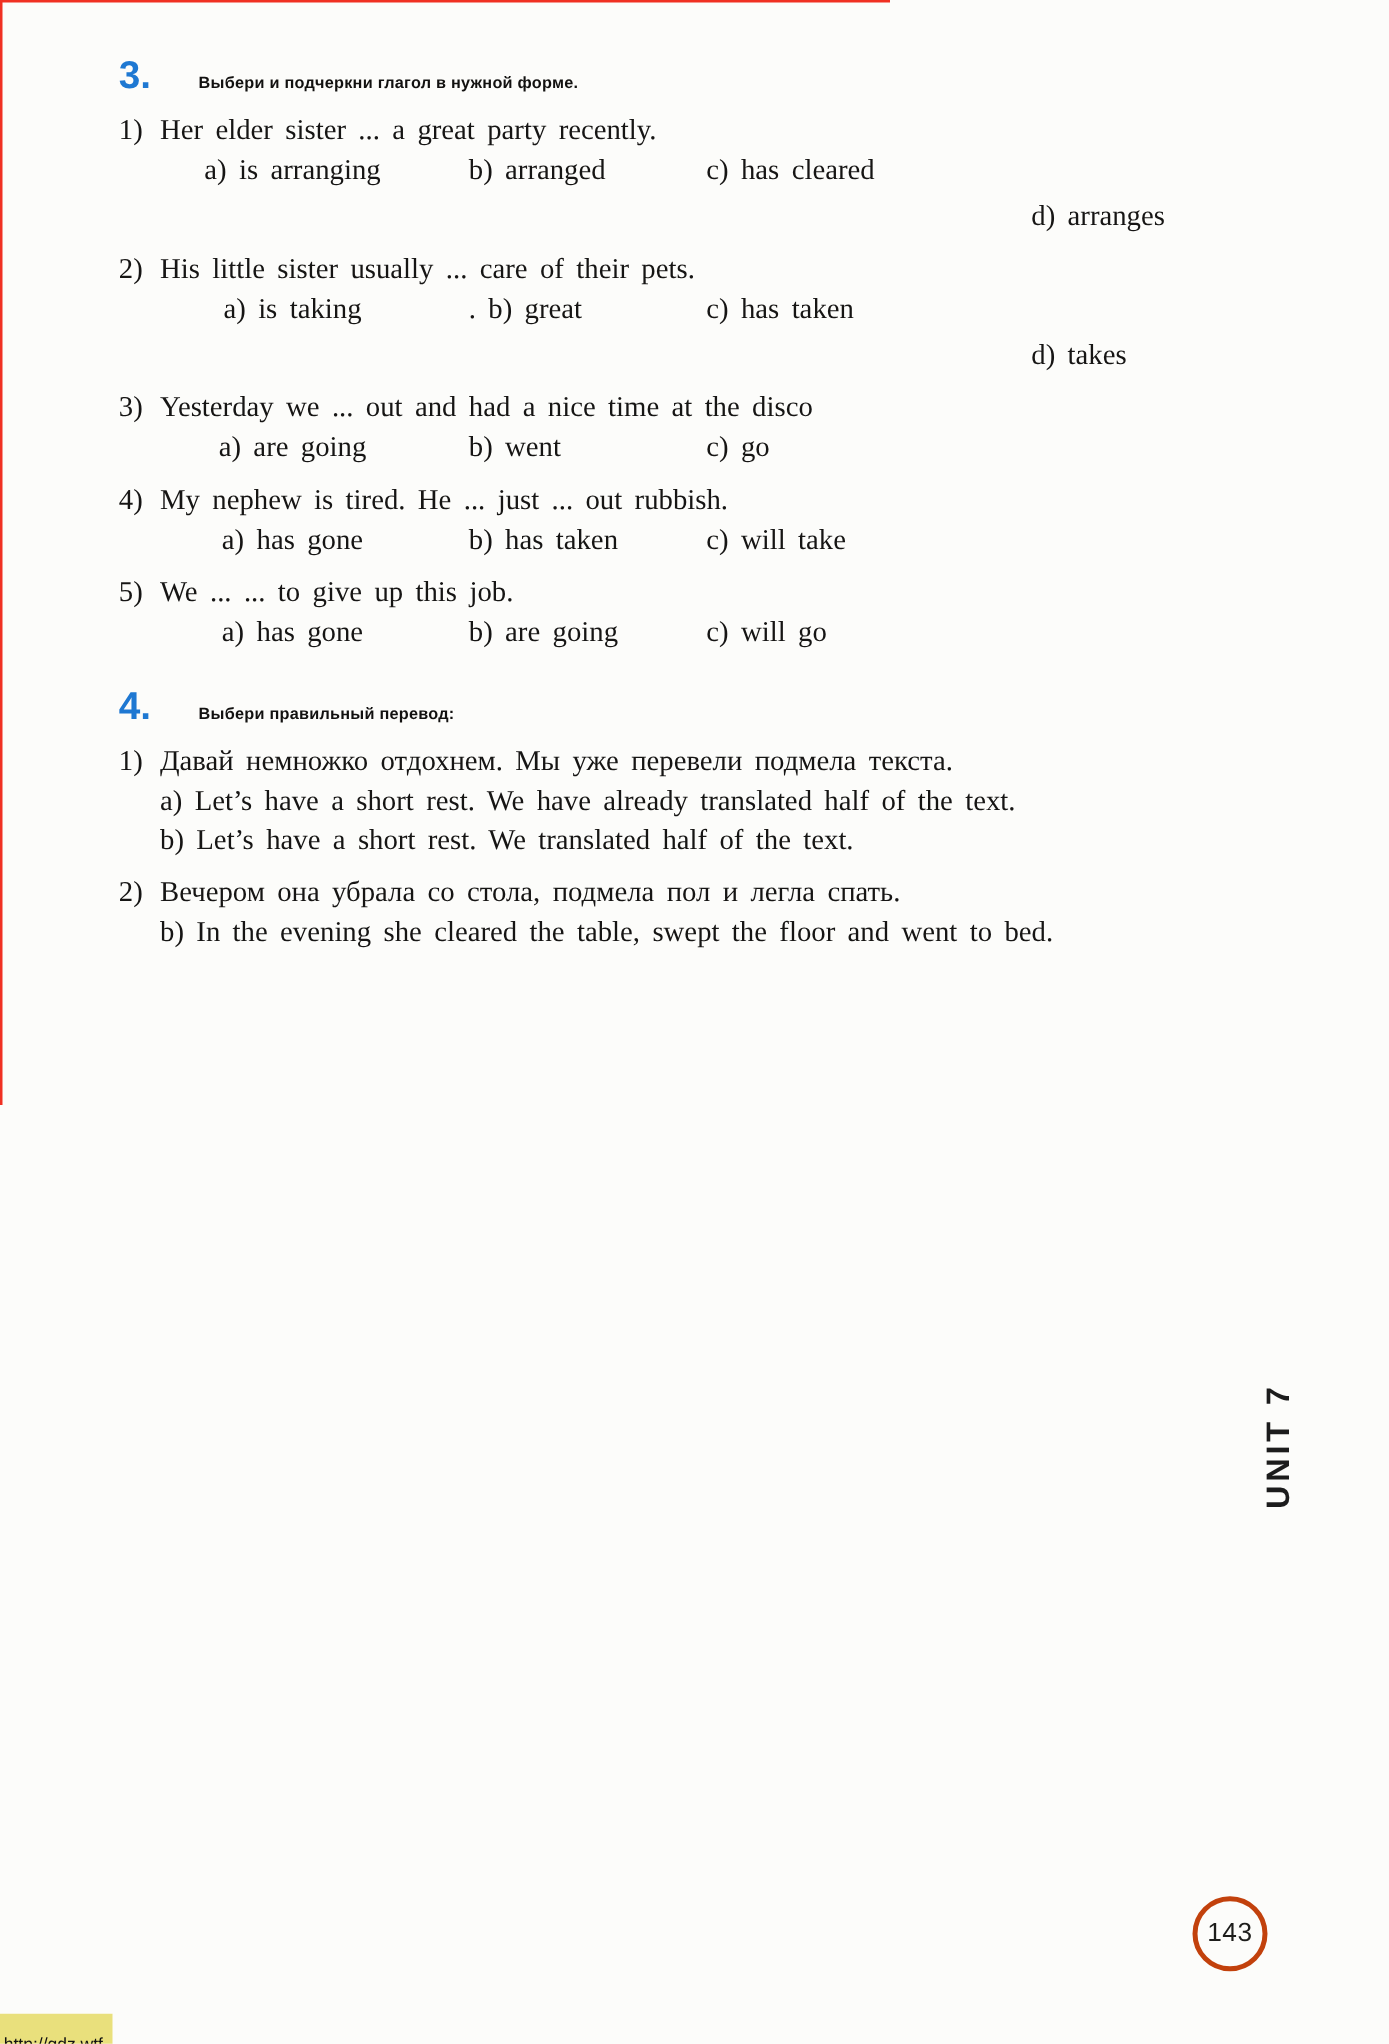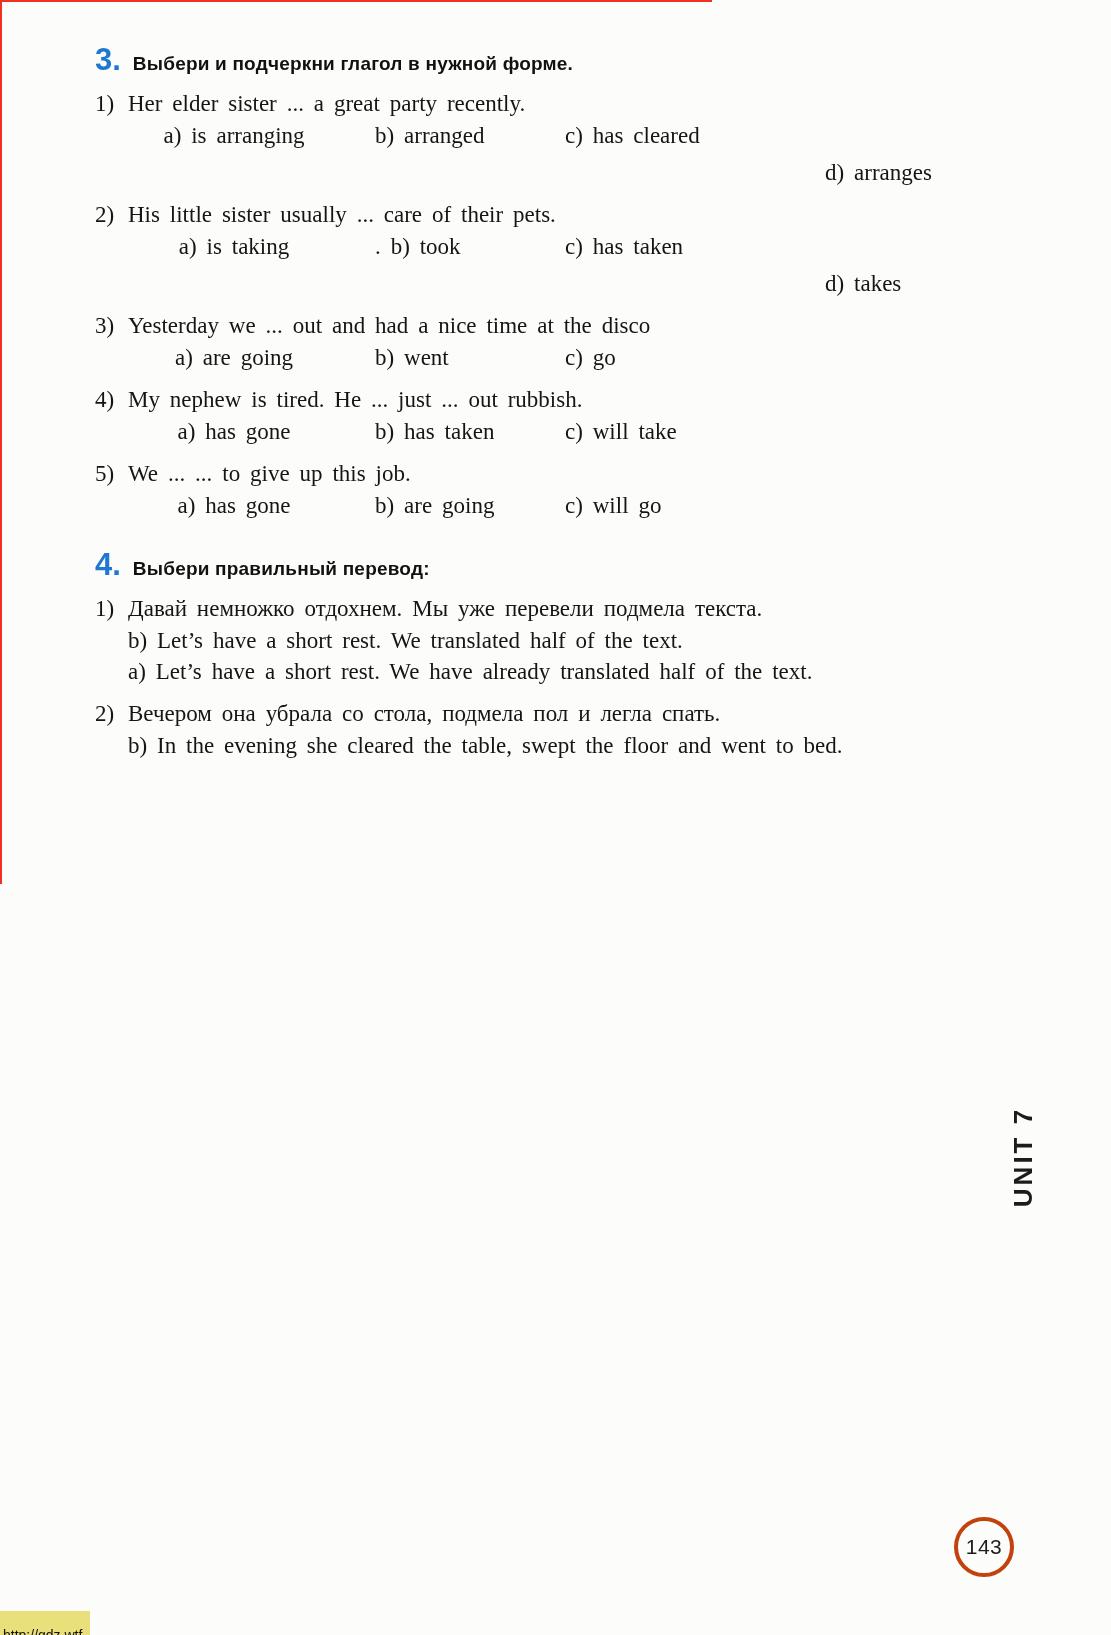--- a/index.html
+++ b/index.html
@@ -19,22 +19,23 @@
   .content{position:absolute;top:44px;left:95px;width:950px;}
 
   .ex-header{display:flex;align-items:baseline;margin:0 0 14px 0;}
   .ex-num{
     font-family:"Liberation Sans","DejaVu Sans",sans-serif;
     font-weight:bold;font-size:31px;color:#1e78d2;
     margin-right:12px;line-height:1;
   }
   .ex-title{
     font-family:"Liberation Sans","DejaVu Sans",sans-serif;
-    font-weight:bold;font-size:19px;color:#121110;
+    font-weight:bold;font-size:13px;color:#121110;
     letter-spacing:0.2px;
+    margin-left:26px;
   }
 
   .question{margin-bottom:10px;}
   .q-line{
     font-size:23px;line-height:30px;word-spacing:0.18em;
     display:flex;
   }
   .q-num{width:33px;flex:0 0 33px;}
   .opts-row{
     display:flex;margin:2px 0 12px 33px;
@@ -103,21 +104,21 @@
       </div>
     </div>
 
     <div class="question">
       <div class="q-line">
         <span class="q-num">2)</span>
         <span>His little sister usually ... care of their pets.</span>
       </div>
       <div class="opts-row">
         <span class="opt-a">a) is taking</span>
-        <span class="opt-b">. b) took</span>
+        <span class="opt-b">. b) great</span>
         <span class="opt-c">c) has taken</span>
         <span class="opt-d">d) takes</span>
       </div>
     </div>
 
     <div class="question">
       <div class="q-line">
         <span class="q-num">3)</span>
         <span>Yesterday we ... out and had a nice time at the disco</span>
       </div>
@@ -156,22 +157,22 @@
       <span class="ex-num">4.</span>
       <span class="ex-title">Выбери правильный перевод:</span>
     </div>
 
     <div class="question">
       <div class="q-line">
         <span class="q-num">1)</span>
         <span>Давай немножко отдохнем. Мы уже перевели подмела текста.</span>
       </div>
       <div class="opts-block">
+        <span class="opt-line">a) Let’s have a short rest. We have already translated half of the text.</span>
         <span class="opt-line">b) Let’s have a short rest. We translated half of the text.</span>
-        <span class="opt-line">a) Let’s have a short rest. We have already translated half of the text.</span>
       </div>
     </div>
 
     <div class="question">
       <div class="q-line">
         <span class="q-num">2)</span>
         <span>Вечером она убрала со стола, подмела пол и легла спать.</span>
       </div>
       <div class="opts-block">
         <span class="opt-line">b) In the evening she cleared the table, swept the floor and went to bed.</span>

